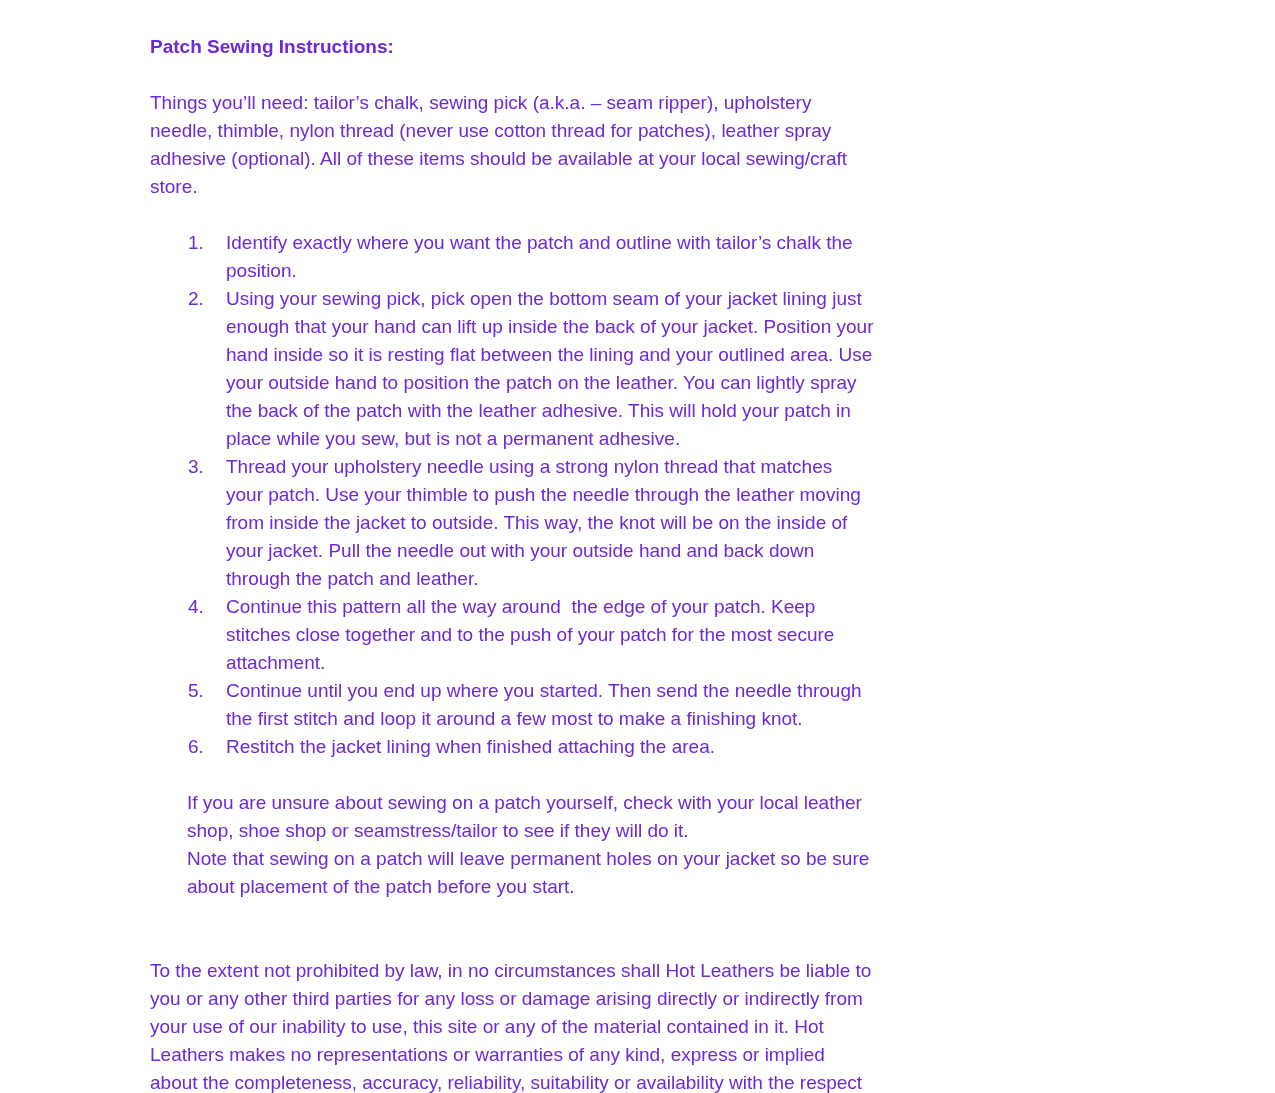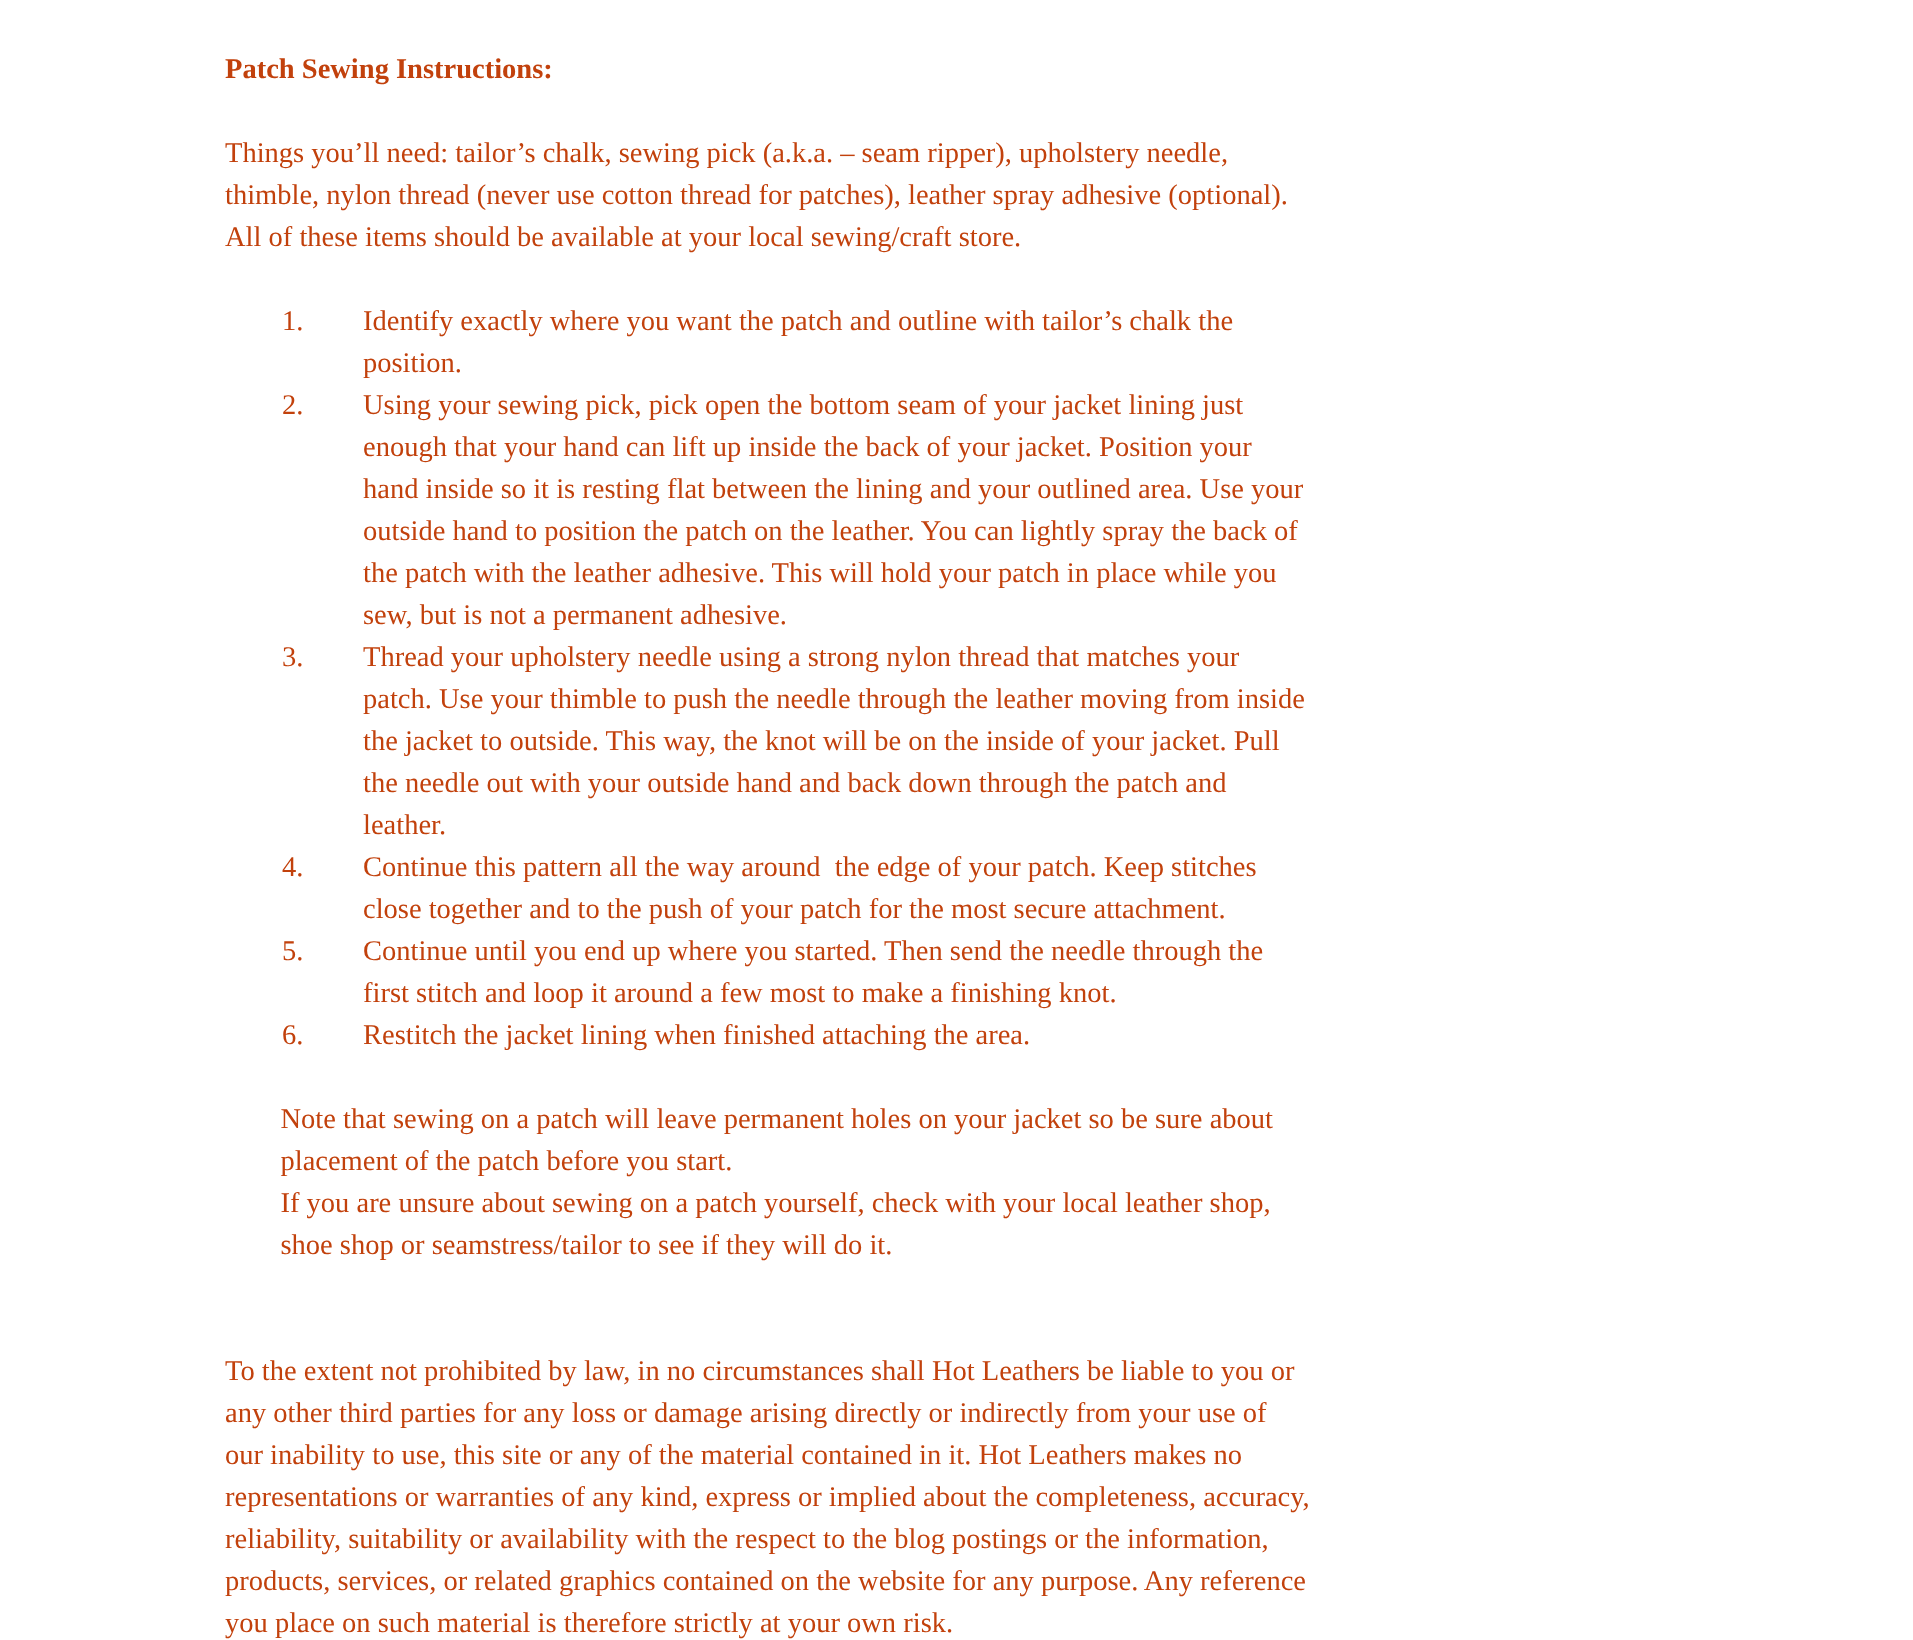--- a/index.html
+++ b/index.html
@@ -10,24 +10,24 @@
   body {
     width: 1275px;
     height: 1093px;
     overflow: hidden;
   }
   .page {
     box-sizing: border-box;
     width: 1025px;
     height: 1093px;
     padding: 33px 151px 0 150px;
-    font-family: Liberation Serif, serif;
+    font-family: Liberation Sans, sans-serif;
     font-size: 19px;
     line-height: 28px;
-    color: #c2410c;
+    color: #6d28d9;
     background: #ffffff;
   }
   .doc-title {
     font-weight: bold;
     margin: 0;
     font-size: 19px;
     line-height: 28px;
   }
   .para {
     margin: 28px 0 0 0;
@@ -42,21 +42,20 @@
     display: flex;
     align-items: flex-start;
   }
   .step-number {
     width: 38px;
     flex: 0 0 38px;
   }
   .step-text {
     flex: 1 1 auto;
     white-space: pre-wrap;
-    margin-left: 16px;
   }
   .placement-note {
     margin: 28px 0 0 37px;
   }
   .placement-note .line {
     white-space: pre-wrap;
   }
   .disclaimer {
     margin: 56px 0 0 0;
     white-space: pre-wrap;
@@ -93,19 +92,19 @@
       <span class="step-number">5.</span>
       <span class="step-text">Continue until you end up where you started. Then send the needle through the first stitch and loop it around a few most to make a finishing knot.</span>
     </li>
     <li class="step">
       <span class="step-number">6.</span>
       <span class="step-text">Restitch the jacket lining when finished attaching the area.</span>
     </li>
   </ol>
 
   <div class="placement-note">
+    <div class="line">If you are unsure about sewing on a patch yourself, check with your local leather shop, shoe shop or seamstress/tailor to see if they will do it.</div>
     <div class="line">Note that sewing on a patch will leave permanent holes on your jacket so be sure about placement of the patch before you start.</div>
-    <div class="line">If you are unsure about sewing on a patch yourself, check with your local leather shop, shoe shop or seamstress/tailor to see if they will do it.</div>
   </div>
 
   <p class="disclaimer">To the extent not prohibited by law, in no circumstances shall Hot Leathers be liable to you or any other third parties for any loss or damage arising directly or indirectly from your use of our inability to use, this site or any of the material contained in it. Hot Leathers makes no representations or warranties of any kind, express or implied about the completeness, accuracy, reliability, suitability or availability with the respect to the blog postings or the information, products, services, or related graphics contained on the website for any purpose. Any reference you place on such material is therefore strictly at your own risk.</p>
 
 </div>
 
 </body></html>

